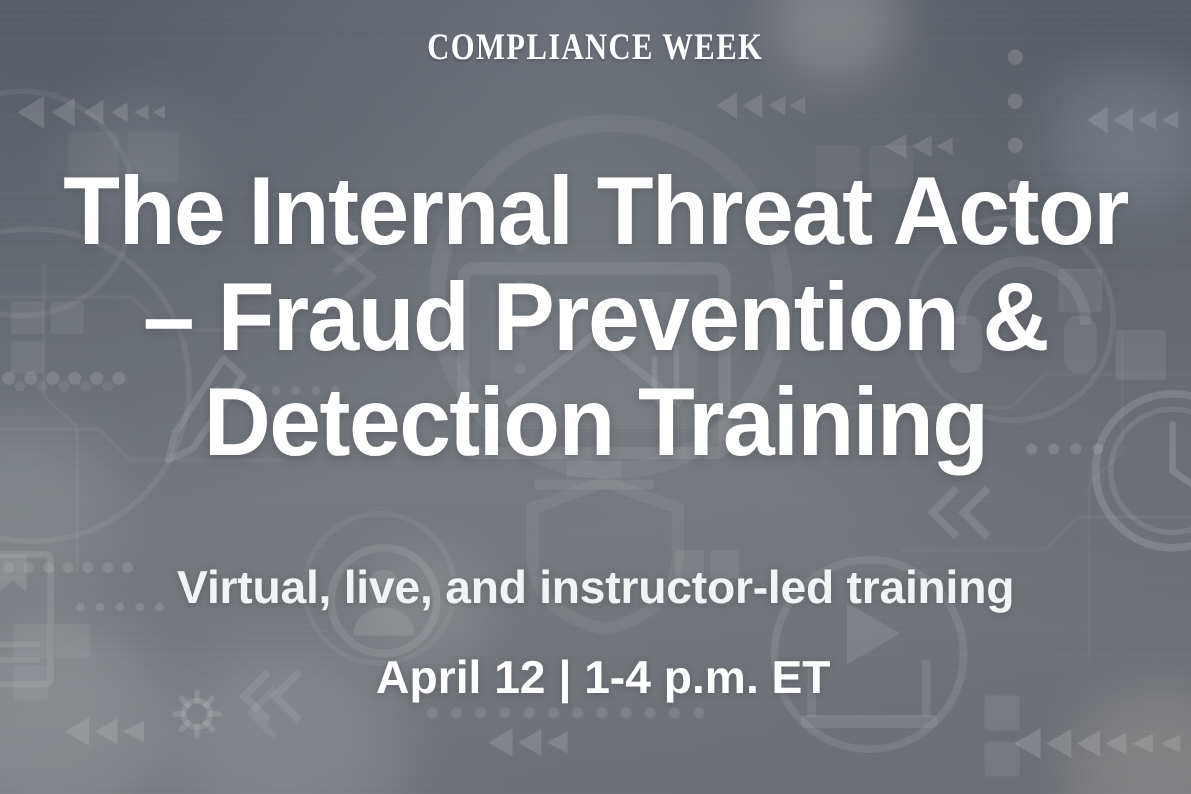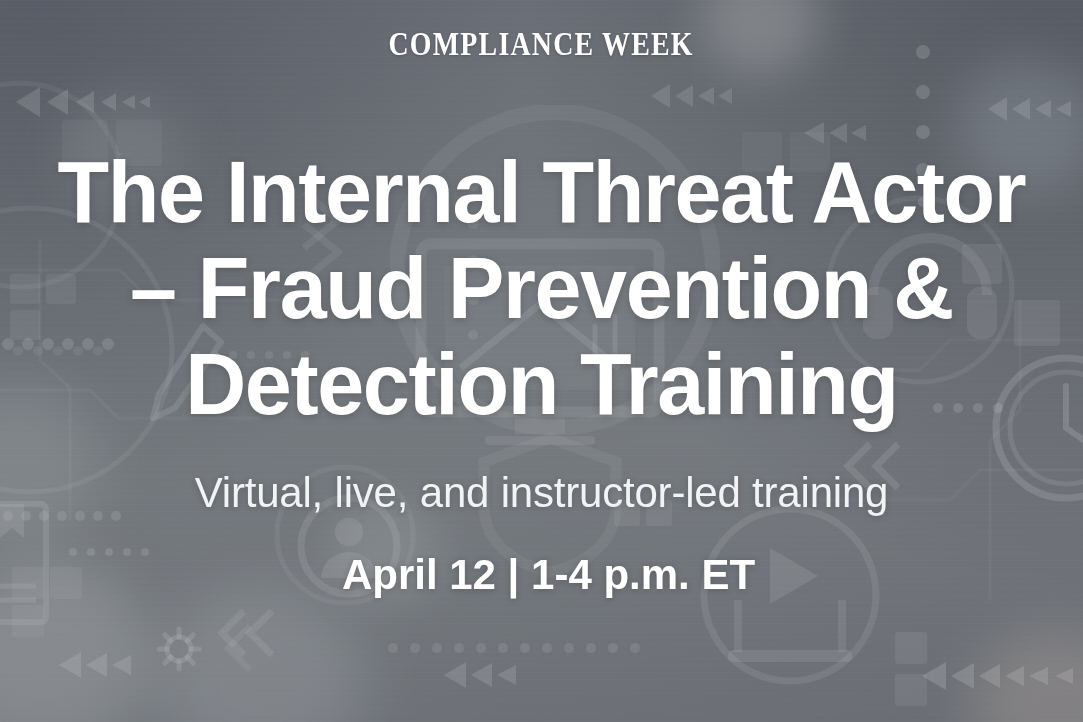--- a/index.html
+++ b/index.html
@@ -104,23 +104,23 @@
     font-weight: 700;
     font-size: 88px;
     line-height: 96px;
     letter-spacing: -1.4px;
     text-shadow: 0 2px 8px rgba(45,48,55,0.28);
     transform: scaleX(0.96);
   }
   .headline .hl-line { display: block; white-space: nowrap; }
 
   .subtitle {
-    margin-top: 40px;
+    margin-top: 81px;
     color: #f2f3f4;
-    font-weight: 400;
+    font-weight: 700;
     font-size: 42px;
     line-height: 1;
     letter-spacing: -0.2px;
     text-shadow: 0 1px 6px rgba(45,48,55,0.30);
   }
 
   .datetime {
     margin-top: 40px;
     color: #ffffff;
     font-weight: 700;

